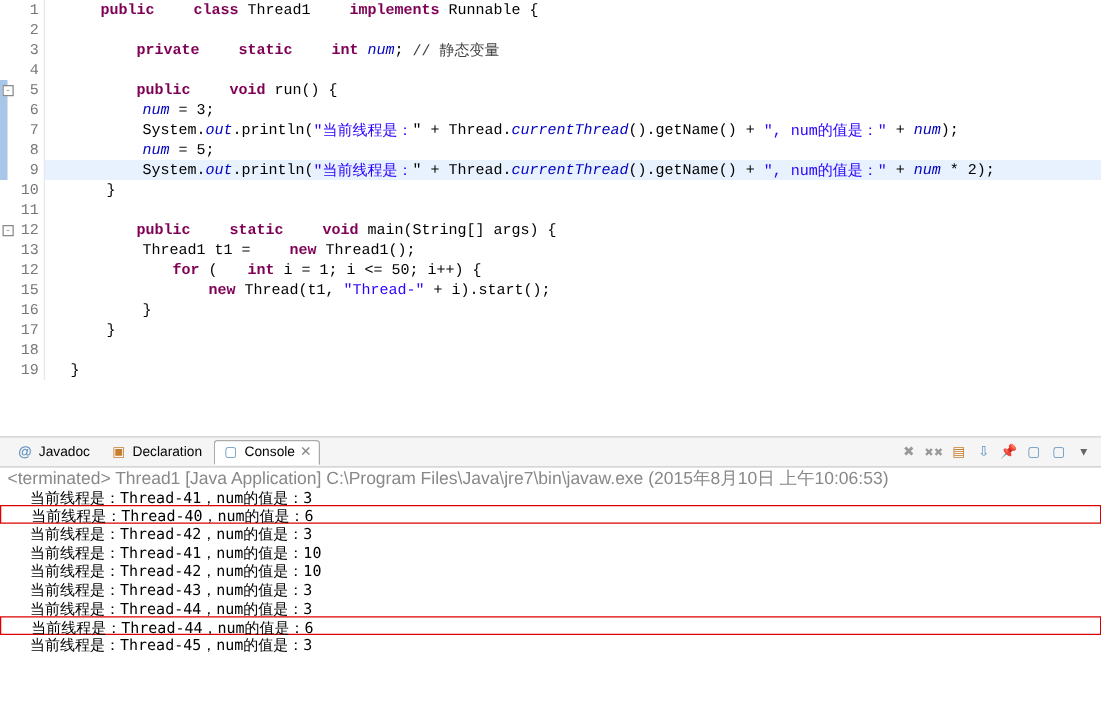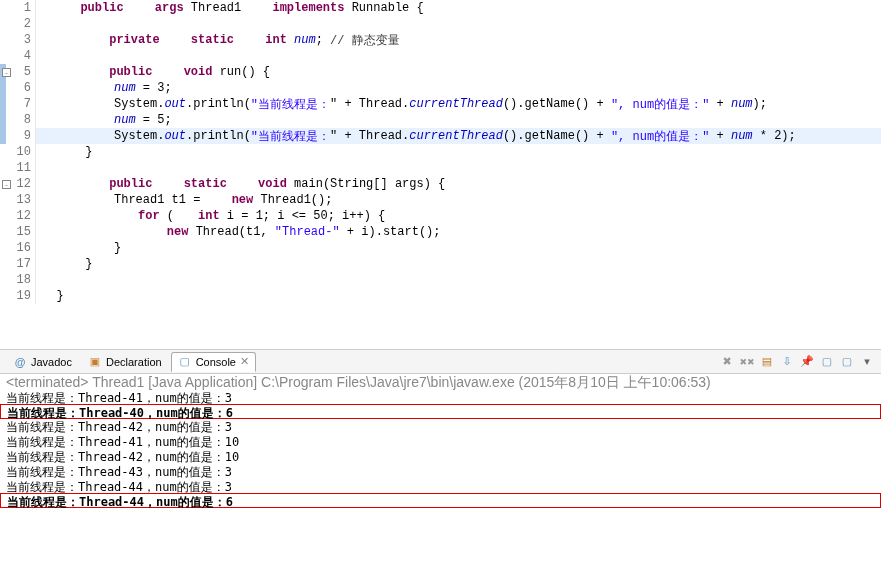--- a/index.html
+++ b/index.html
@@ -20,22 +20,22 @@
 .stat { color:#0000c0; font-style:italic; }
 .tabs-bar { height:24px; background:#f5f5f5; border-bottom:1px solid #ccc; display:flex; align-items:center; padding:0 6px; font-family:Tahoma,sans-serif; font-size:11px; }
 .tab { display:flex; align-items:center; height:20px; padding:0 6px; margin-right:2px; cursor:pointer; border:1px solid transparent; border-radius:3px 3px 0 0; }
 .tab.active { background:#fff; border:1px solid #aaa; border-bottom-color:#fff; }
 .tab .icon { width:14px; height:14px; margin-right:4px; display:inline-flex; align-items:center; justify-content:center; }
 .tab .close { margin-left:4px; color:#888; cursor:pointer; }
 .toolbar-icons { margin-left:auto; display:flex; gap:4px; }
 .toolbar-icons span { width:16px; height:16px; display:inline-flex; align-items:center; justify-content:center; cursor:pointer; color:#666; }
 .console-area { height:199px; overflow:auto; }
 .console-header { height:16px; padding:0 6px; color:#888; font-family:Tahoma,sans-serif; font-size:14px; }
-.console-line { height:15px; padding:0 6px; font-family:"Microsoft YaHei",Consolas,monospace; font-size:12px; color:#000; }
-.boxed { border:1px solid #d00; margin-top:-1px;font-weight:bold; }
+.console-line { height:15px; padding:0 24px; font-family:"Microsoft YaHei",Consolas,monospace; font-size:12px; color:#000; }
+.boxed { border:1px solid #d00; margin-top:-1px; }
 </style>
 </head>
 <body>
 
 <div class="editor">
   <div class="margin-band" id="margin-band">
       <div class="margin-mark" style="top: 64px;"></div>
       <div class="margin-mark" style="top: 80px;"></div>
       <div class="margin-mark" style="top: 96px;"></div>
       <div class="margin-mark" style="top: 112px;"></div>
@@ -57,21 +57,21 @@
         <div class="gutter-row">12<div class="fold">-</div></div>
         <div class="gutter-row">13</div>
         <div class="gutter-row">12</div>
         <div class="gutter-row">15</div>
         <div class="gutter-row">16</div>
         <div class="gutter-row">17</div>
         <div class="gutter-row">18</div>
         <div class="gutter-row">19</div>
       </div>
     <div class="code-lines" id="code-lines">
-        <div class="code-line"><span>  </span><span class="kw">public</span><span> </span><span class="kw">args</span><span> Thread1 </span><span class="kw">implements</span><span> Runnable {</span></div>
+        <div class="code-line"><span>  </span><span class="kw">public</span><span> </span><span class="kw">class</span><span> Thread1 </span><span class="kw">implements</span><span> Runnable {</span></div>
         <div class="code-line"><span></span></div>
         <div class="code-line"><span>      </span><span class="kw">private</span><span> </span><span class="kw">static</span><span> </span><span class="kw">int</span><span> </span><span class="stat">num</span><span>;</span><span> </span><span class="com">// 静态变量</span></div>
         <div class="code-line"><span></span></div>
         <div class="code-line"><span>      </span><span class="kw">public</span><span> </span><span class="kw">void</span><span> run() {</span></div>
         <div class="code-line"><span>          </span><span class="stat">num</span><span> = 3;</span></div>
         <div class="code-line"><span>          System.</span><span class="stat">out</span><span>.println(</span><span class="str">"当前线程是：</span><span>" + Thread.</span><span class="stat">currentThread</span><span>().getName() + </span><span class="str">", num的值是："</span><span> + </span><span class="stat">num</span><span>);</span></div>
         <div class="code-line"><span>          </span><span class="stat">num</span><span> = 5;</span></div>
         <div class="code-line hl"><span>          System.</span><span class="stat">out</span><span>.println(</span><span class="str">"当前线程是：</span><span>" + Thread.</span><span class="stat">currentThread</span><span>().getName() + </span><span class="str">", num的值是："</span><span> + </span><span class="stat">num</span><span> * 2);</span></div>
         <div class="code-line"><span>      }</span></div>
         <div class="code-line"><span></span></div>
@@ -117,14 +117,15 @@
   <div class="console-header">&lt;terminated&gt; Thread1 [Java Application] C:\Program Files\Java\jre7\bin\javaw.exe (2015年8月10日 上午10:06:53)</div>
   <div id="console-lines">
       <div class="console-line">当前线程是：Thread-41，num的值是：3</div>
       <div class="console-line boxed">当前线程是：Thread-40，num的值是：6</div>
       <div class="console-line">当前线程是：Thread-42，num的值是：3</div>
       <div class="console-line">当前线程是：Thread-41，num的值是：10</div>
       <div class="console-line">当前线程是：Thread-42，num的值是：10</div>
       <div class="console-line">当前线程是：Thread-43，num的值是：3</div>
       <div class="console-line">当前线程是：Thread-44，num的值是：3</div>
       <div class="console-line boxed">当前线程是：Thread-44，num的值是：6</div>
+      <div class="console-line">当前线程是：Thread-45，num的值是：3</div>
     </div>
 </div>
 
 </body></html>

